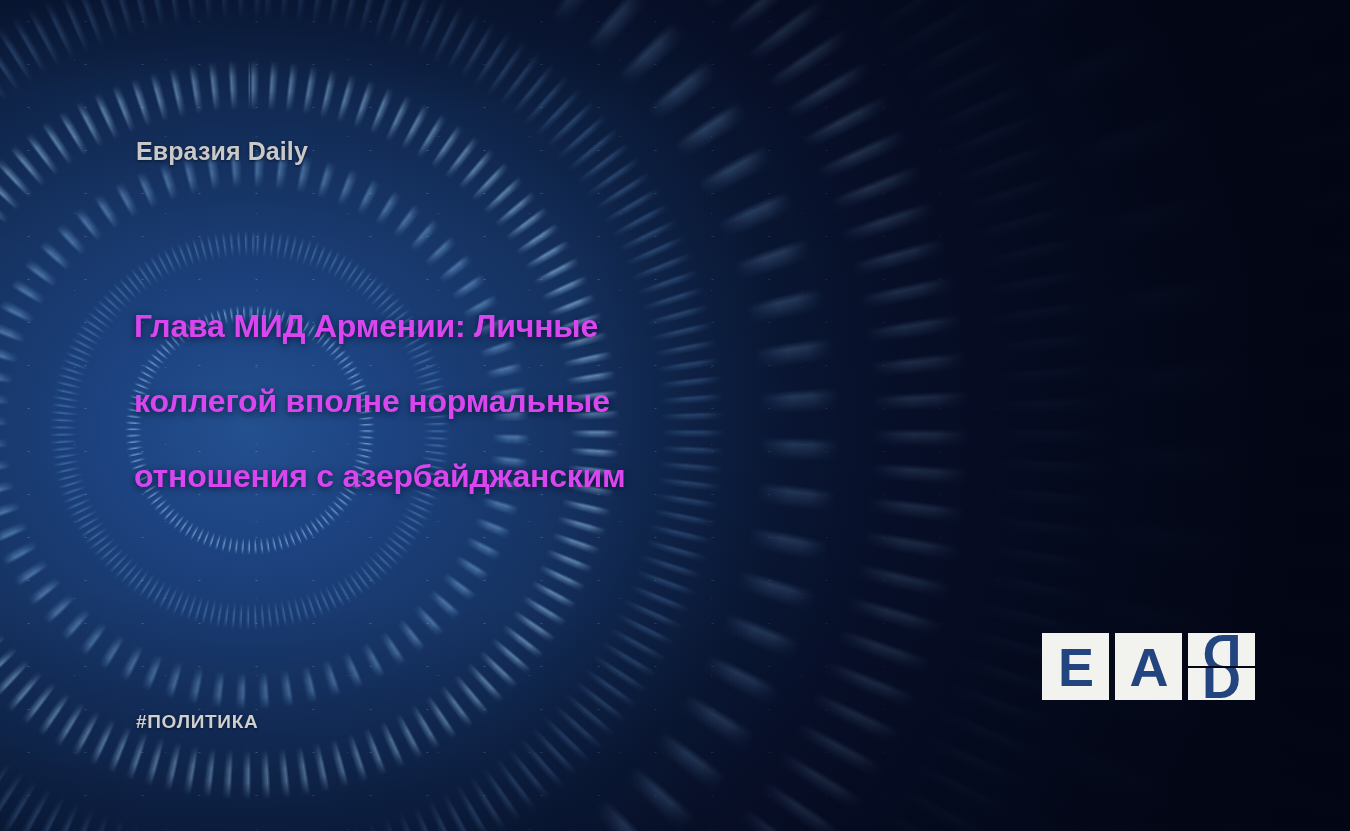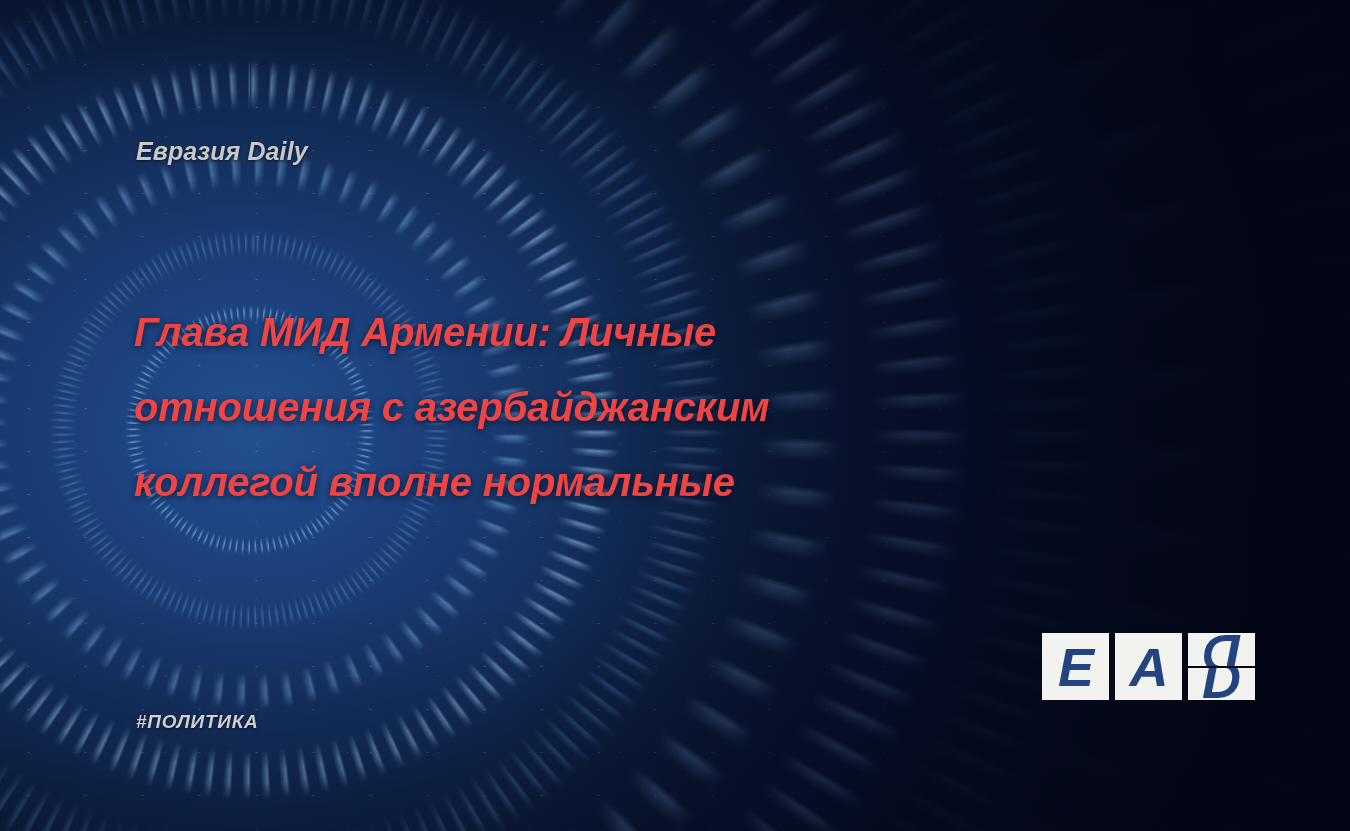--- a/index.html
+++ b/index.html
@@ -4,21 +4,20 @@
 <style>
   html,body{margin:0;padding:0;}
   body{
     width:1350px;height:831px;overflow:hidden;
     font-family:"Liberation Sans",sans-serif;
     background:#07122e;
   }
   #card{
     position:relative;width:1350px;height:831px;overflow:hidden;
     background:#0a1838;
-    font-style:italic;
   }
 
   
   .bg-layer{position:absolute;inset:0;}
 
   #bg-base{
     background:
       radial-gradient(ellipse 760px 640px at 250px 430px,
           #24508f 0%, #1d4381 18%, #173668 38%, #112a53 56%,
           #0c1f41 72%, #0a1736 86%, #081330 100%);
@@ -98,22 +97,22 @@
 
   #site-logo{
     position:absolute;left:136px;top:137px;
     font-size:25px;font-weight:bold;letter-spacing:.1px;
     color:#c9c9c9;white-space:nowrap;
     text-shadow:0 1px 3px rgba(0,0,0,.55);
   }
 
   #headline{
     position:absolute;left:134px;top:268px;width:900px;
-    color:#ef4444;font-weight:bold;
-    font-size:40px;line-height:75px;
+    color:#d946ef;font-weight:bold;
+    font-size:32px;line-height:75px;
     letter-spacing:-0.2px;
     text-shadow:0 2px 7px rgba(2,8,26,.62);
   }
   #headline .hl-line{display:block;white-space:nowrap;}
 
   #category-tag{
     position:absolute;left:136px;top:680px;
     font-size:19px;font-weight:bold;letter-spacing:.7px;
     color:#cfcfcf;white-space:nowrap;
     text-shadow:0 1px 3px rgba(0,0,0,.55);
@@ -191,22 +190,22 @@
   <div class="bg-layer" id="bg-top-dark"></div>
   <div class="bg-layer" id="bg-fade-far"></div>
   <div class="bg-layer" id="bg-vignette"></div>
 
   <div id="content">
 
     <div id="site-logo">Евразия Daily</div>
 
     <h1 id="headline">
       <span class="hl-line">Глава МИД Армении: Личные</span>
+      <span class="hl-line">коллегой вполне нормальные</span>
       <span class="hl-line">отношения с азербайджанским</span>
-      <span class="hl-line">коллегой вполне нормальные</span>
     </h1>
 
     <div id="category-tag">#ПОЛИТИКА</div>
 
     <div id="brand-mark">
       <div class="tile">
         <span class="glyph">E</span>
       </div>
       <div class="tile">
         <span class="glyph">A</span>

